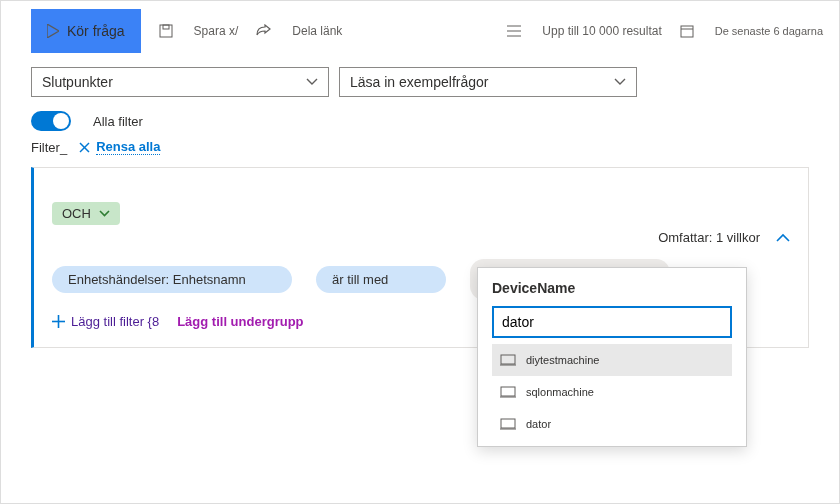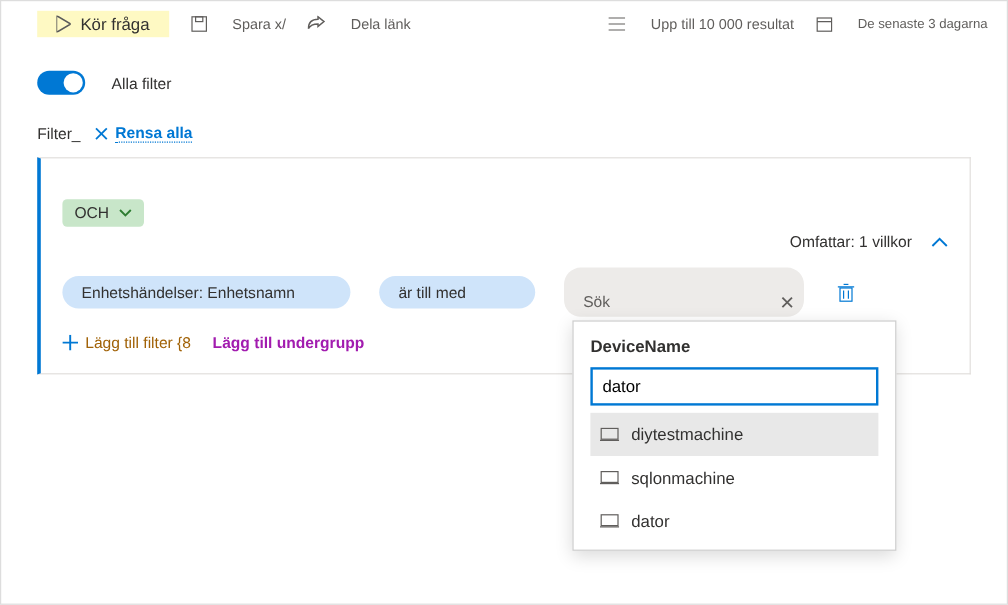--- a/index.html
+++ b/index.html
@@ -19,23 +19,23 @@
   .toolbar {
     display: flex;
     align-items: center;
     padding: 8px 16px 8px 30px;
     gap: 18px;
   }
   .btn-run {
     display: flex;
     align-items: center;
     gap: 8px;
-    background: #fef9c3;
+    background: #3b82f6;
     border: none;
-    padding: 3px 16px;
+    padding: 14px 16px;
     font-size: 14px;
     color: #323130;
     cursor: pointer;
   }
   .tool-item {
     display: flex;
     align-items: center;
     gap: 21px;
     font-size: 12px;
     color: #605e5c;
@@ -72,21 +72,21 @@
     width: 40px; height: 20px; border-radius: 20px;
     background: #0078d4; position: relative; cursor: pointer;
   }
   .toggle::after {
     content:""; position:absolute; right:2px; top:2px;
     width:16px; height:16px; border-radius:50%; background:#fff;
   }
 
   .filter-row {
     display: flex; align-items: center; gap: 6px;
-    padding: 0 30px 12px 30px; font-size: 13px; margin-top: 16px;
+    padding: 0 30px 12px 30px; font-size: 13px;
   }
   .link { color: #0078d4; cursor:pointer;font-weight:bold; }
   .dotted { border-bottom: 1px dotted #0078d4; }
 
   
   .card {
     margin: 0 30px;
     border: 1px solid #e1dfdd;
     border-left: 3px solid #0078d4;
     padding: 14px 18px 18px 18px;
@@ -106,37 +106,37 @@
   }
   .pill-search {
     background:#edebe9; border-radius:14px; padding:21px 8px 5px 16px;
     display:flex; align-items:center; justify-content:space-between;
     width: 200px; color:#605e5c; font-size:13px; cursor:text;
   }
   .icon-x { cursor:pointer; }
   .trash { color:#0078d4; cursor:pointer; margin-left:4px; }
 
   .add-row { display:flex; align-items:center; gap:18px; font-size:13px;}
-  .add-btn { display:flex; align-items:center; gap:6px; color:#a16207; cursor:pointer;}
+  .add-btn { display:flex; align-items:center; gap:6px; color:#4c1d95; cursor:pointer;}
 
   
   .pop {
     position:absolute; left:476px; top:266px; width:270px;
     background:#fff; border:1px solid #ccc;
     box-shadow:0 4px 14px rgba(0,0,0,.15);
     padding: 12px 14px 6px 14px;
   }
   .pop-title { font-weight:600; margin-bottom:10px; font-size:14px;}
   .pop-input {
     width:100%; border:2px solid #0078d4; padding:6px 8px; font-size:14px;
     outline:none; margin-bottom:6px;
   }
   .pop-item {
     display:flex; align-items:center; gap:10px;
-    padding:10px 8px; font-size:14px; cursor:pointer;
+    padding:10px 8px; font-size:11px; cursor:pointer;
   }
   .pop-item.hl { background:#e8e8e8; }
 
   
   svg { display:block; }
 </style>
 </head>
 <body>
 
 <div class="toolbar">
@@ -181,25 +181,41 @@
     <span>Upp till 10 000 resultat</span>
   </div>
 
   <div class="tool-item">
     <span>
       <svg width="14" height="14" viewBox="0 0 14 14">
           <rect x="1" y="2" width="12" height="11" fill="none" stroke="#605e5c"></rect>
           <line x1="1" y1="5" x2="13" y2="5" stroke="#605e5c"></line>
         </svg>
     </span>
-    <span style="font-size:11px">De senaste 3 dagarna</span>
+    <span style="font-size:11px">De senaste 6 dagarna</span>
   </div>
 </div>
 
 <div class="drops">
+  <div class="select">
+    <span>Slutpunkter</span>
+    <span>
+      <svg width="12" height="8" viewBox="0 0 12 8">
+          <polyline points="1,1 6,6 11,1" fill="none" stroke="#605e5c" stroke-width="1.4"></polyline>
+        </svg>
+    </span>
+  </div>
+  <div class="select">
+    <span>Läsa in exempelfrågor</span>
+    <span>
+      <svg width="12" height="8" viewBox="0 0 12 8">
+          <polyline points="1,1 6,6 11,1" fill="none" stroke="#605e5c" stroke-width="1.4"></polyline>
+        </svg>
+    </span>
+  </div>
 </div>
 
 <div class="toggle-row">
   <div class="toggle"></div>
   <span>Alla filter</span>
 </div>
 
 <div class="filter-row">
   <span>Filter_</span>
   <span style="color:#0078d4;margin-left:6px">

